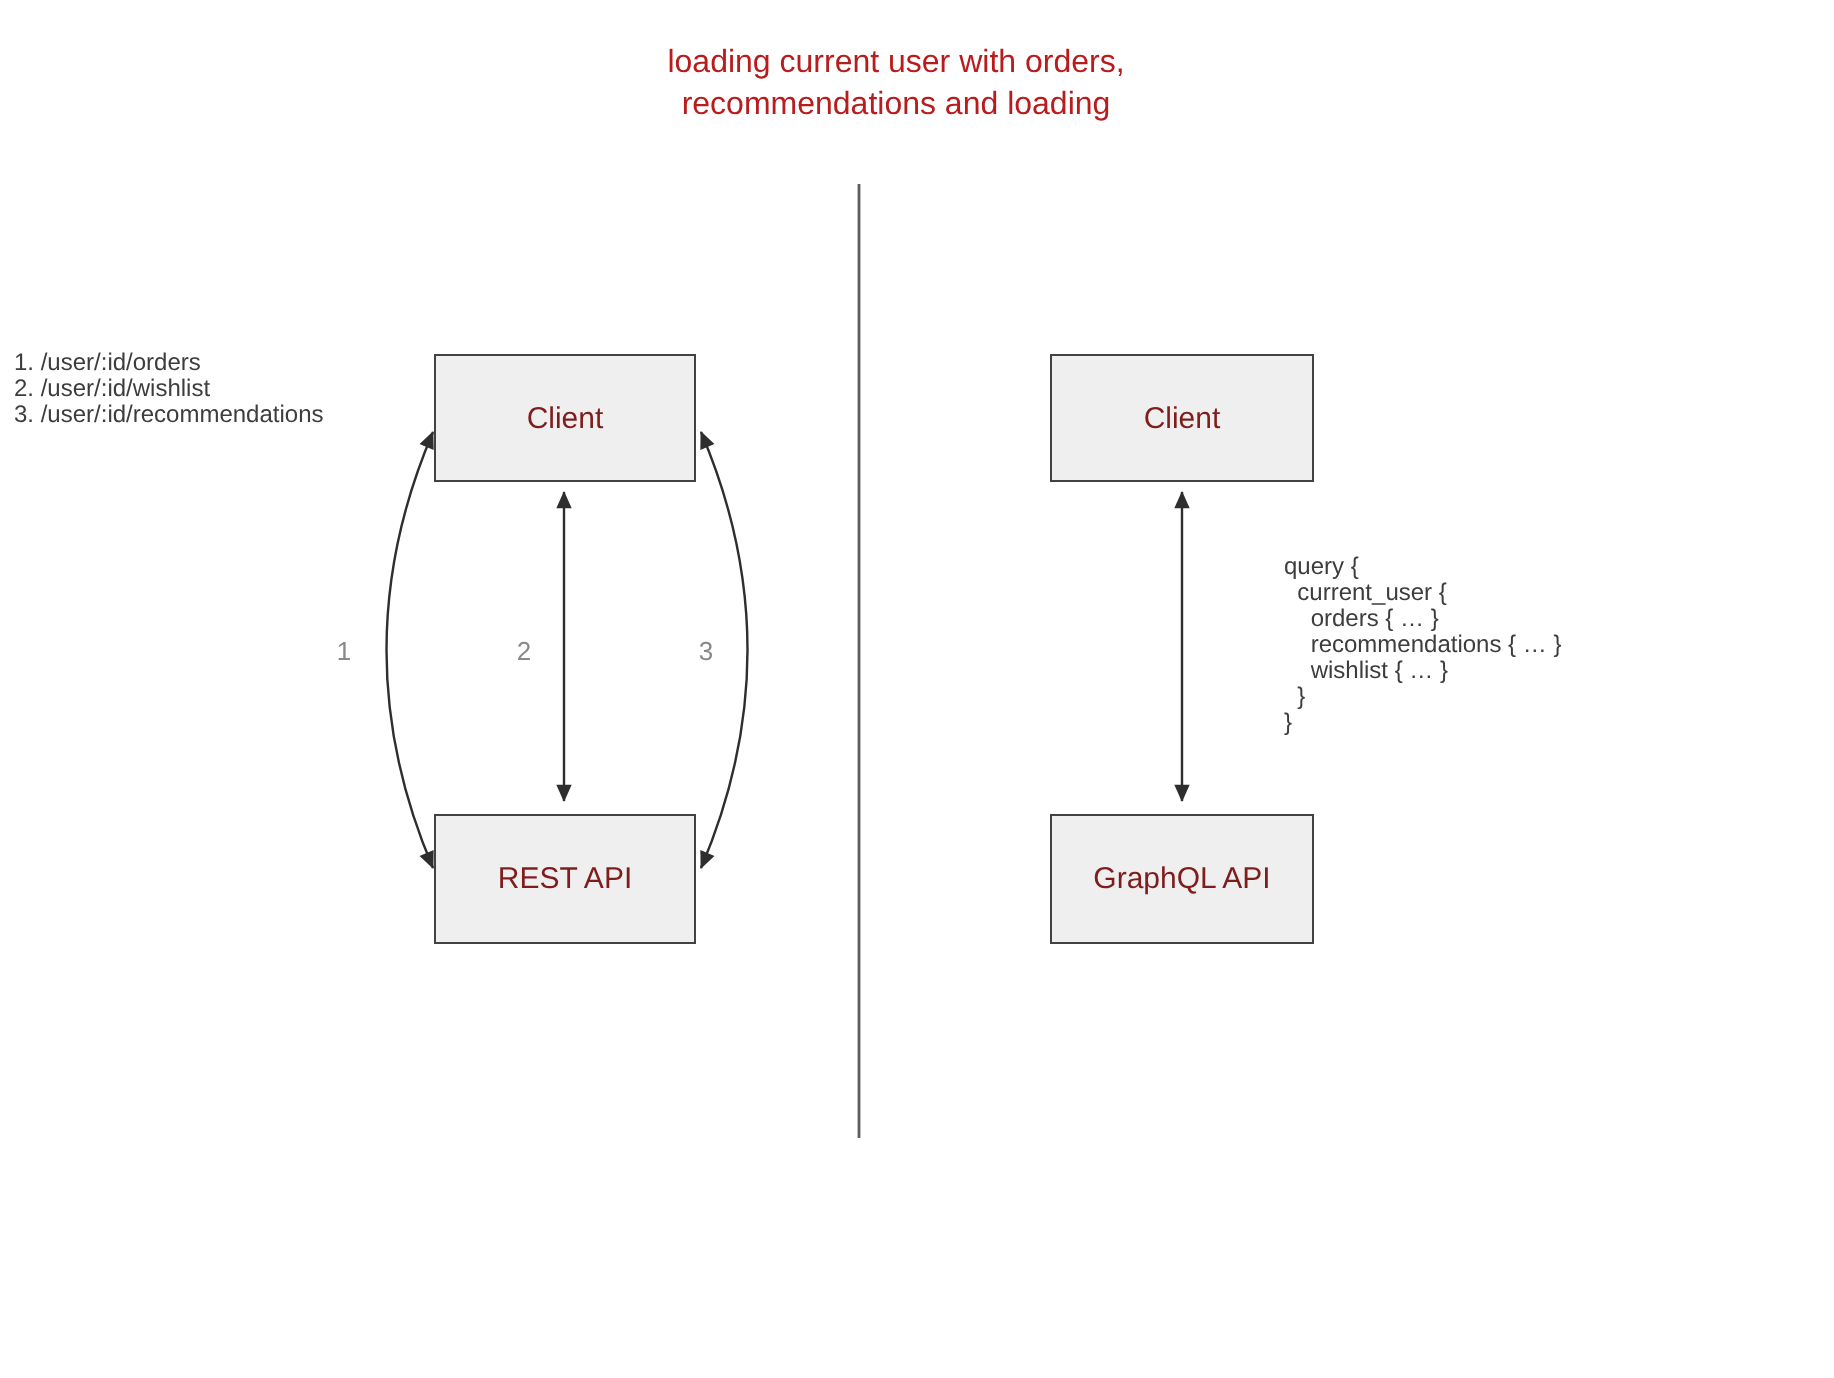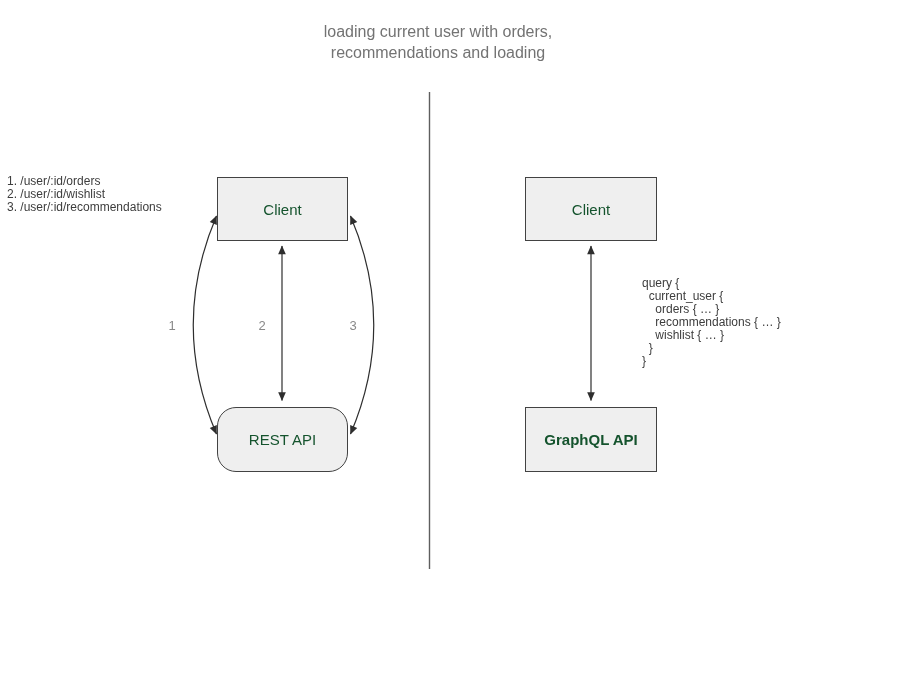--- a/index.html
+++ b/index.html
@@ -10,43 +10,43 @@
   .canvas {
     position: relative;
     width: 917px;
     height: 689px;
     background: #ffffff;
     font-family: "Liberation Sans", sans-serif;
     overflow: hidden;
   }
   .title {
     position: absolute;
-    left: 178px;
+    left: 188px;
     top: 21px;
     width: 520px;
     text-align: center;
     font-size: 16px;
     line-height: 21px;
-    color: #737373;
+    color: #b91c1c;
   }
   .node-box {
     position: absolute;
     box-sizing: border-box;
     background: #efefef;
     border: 1.5px solid #424242;
     display: flex;
     align-items: center;
     justify-content: center;
     font-size: 15px;
-    color: #14532d;
+    color: #7f1d1d;
   }
   .box-client-left  { left: 217px; top: 177px; width: 131px; height: 64px; }
-  .box-rest-api     { left: 217px; top: 407px; width: 131px; height: 65px; border-radius: 19px; }
+  .box-rest-api     { left: 217px; top: 407px; width: 131px; height: 65px; }
   .box-client-right { left: 525px; top: 177px; width: 132px; height: 64px; }
-  .box-graphql-api  { left: 525px; top: 407px; width: 132px; height: 65px; font-weight: bold; }
+  .box-graphql-api  { left: 525px; top: 407px; width: 132px; height: 65px; }
   pre.mono-block {
     position: absolute;
     margin: 0;
     font-family: Liberation Sans, sans-serif;
     font-size: 12px;
     line-height: 13px;
     color: #3d3d3d;
     white-space: pre;
   }
   .endpoints-list { left: 7px;  top: 175px; }

